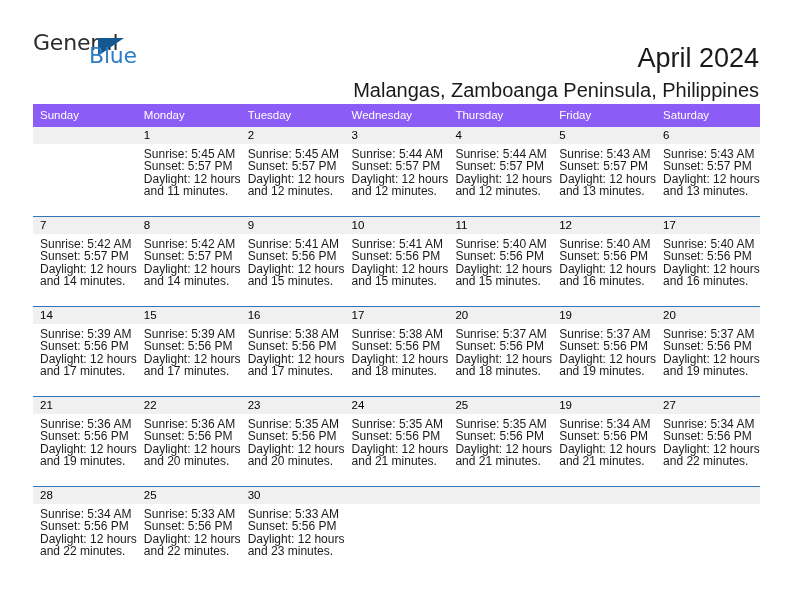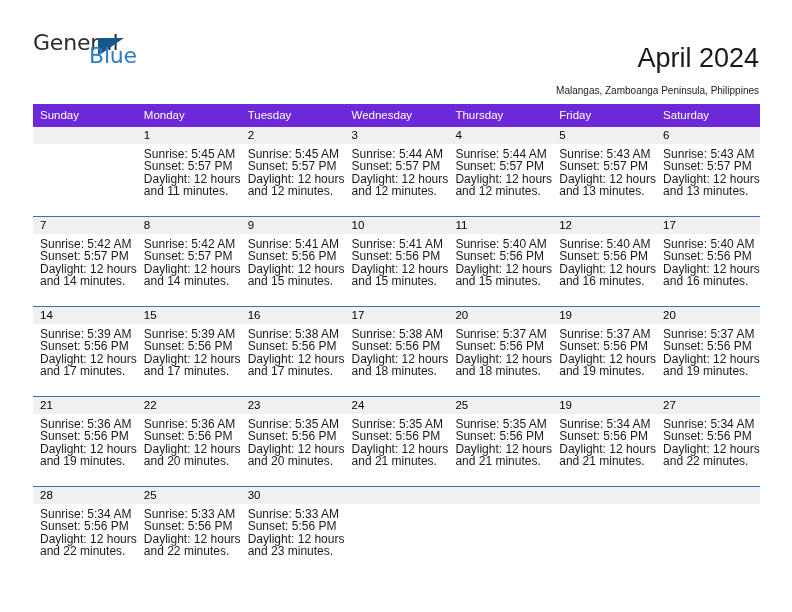--- a/index.html
+++ b/index.html
@@ -77,40 +77,40 @@
   .cal-title {
     font-size: 27px;
     font-weight: 400;
     color: #1a1a1a;
     line-height: 32px;
     white-space: nowrap;
     margin-top: 16px;
   }
   .cal-subtitle {
     margin-top: 8px;
-    font-size: 10px;
+    font-size: 20px;
     font-weight: 400;
     color: #1a1a1a;
     line-height: 17px;
     white-space: nowrap;
   }
 
   
   .calendar {
     position: absolute;
     left: 33px;
     top: 104px;
     width: 727px;
     border-collapse: collapse;
     table-layout: fixed;
   }
   .calendar col { width: 103.85px; }
 
   .calendar thead th {
-    background: #6d28d9;
+    background: #8b5cf6;
     color: #ffffff;
     font-size: 11.5px;
     font-weight: 400;
     text-align: left;
     padding: 5px 0 5px 7px;
     height: 12px;
     line-height: 13px;
     border: 0;
   }
 

